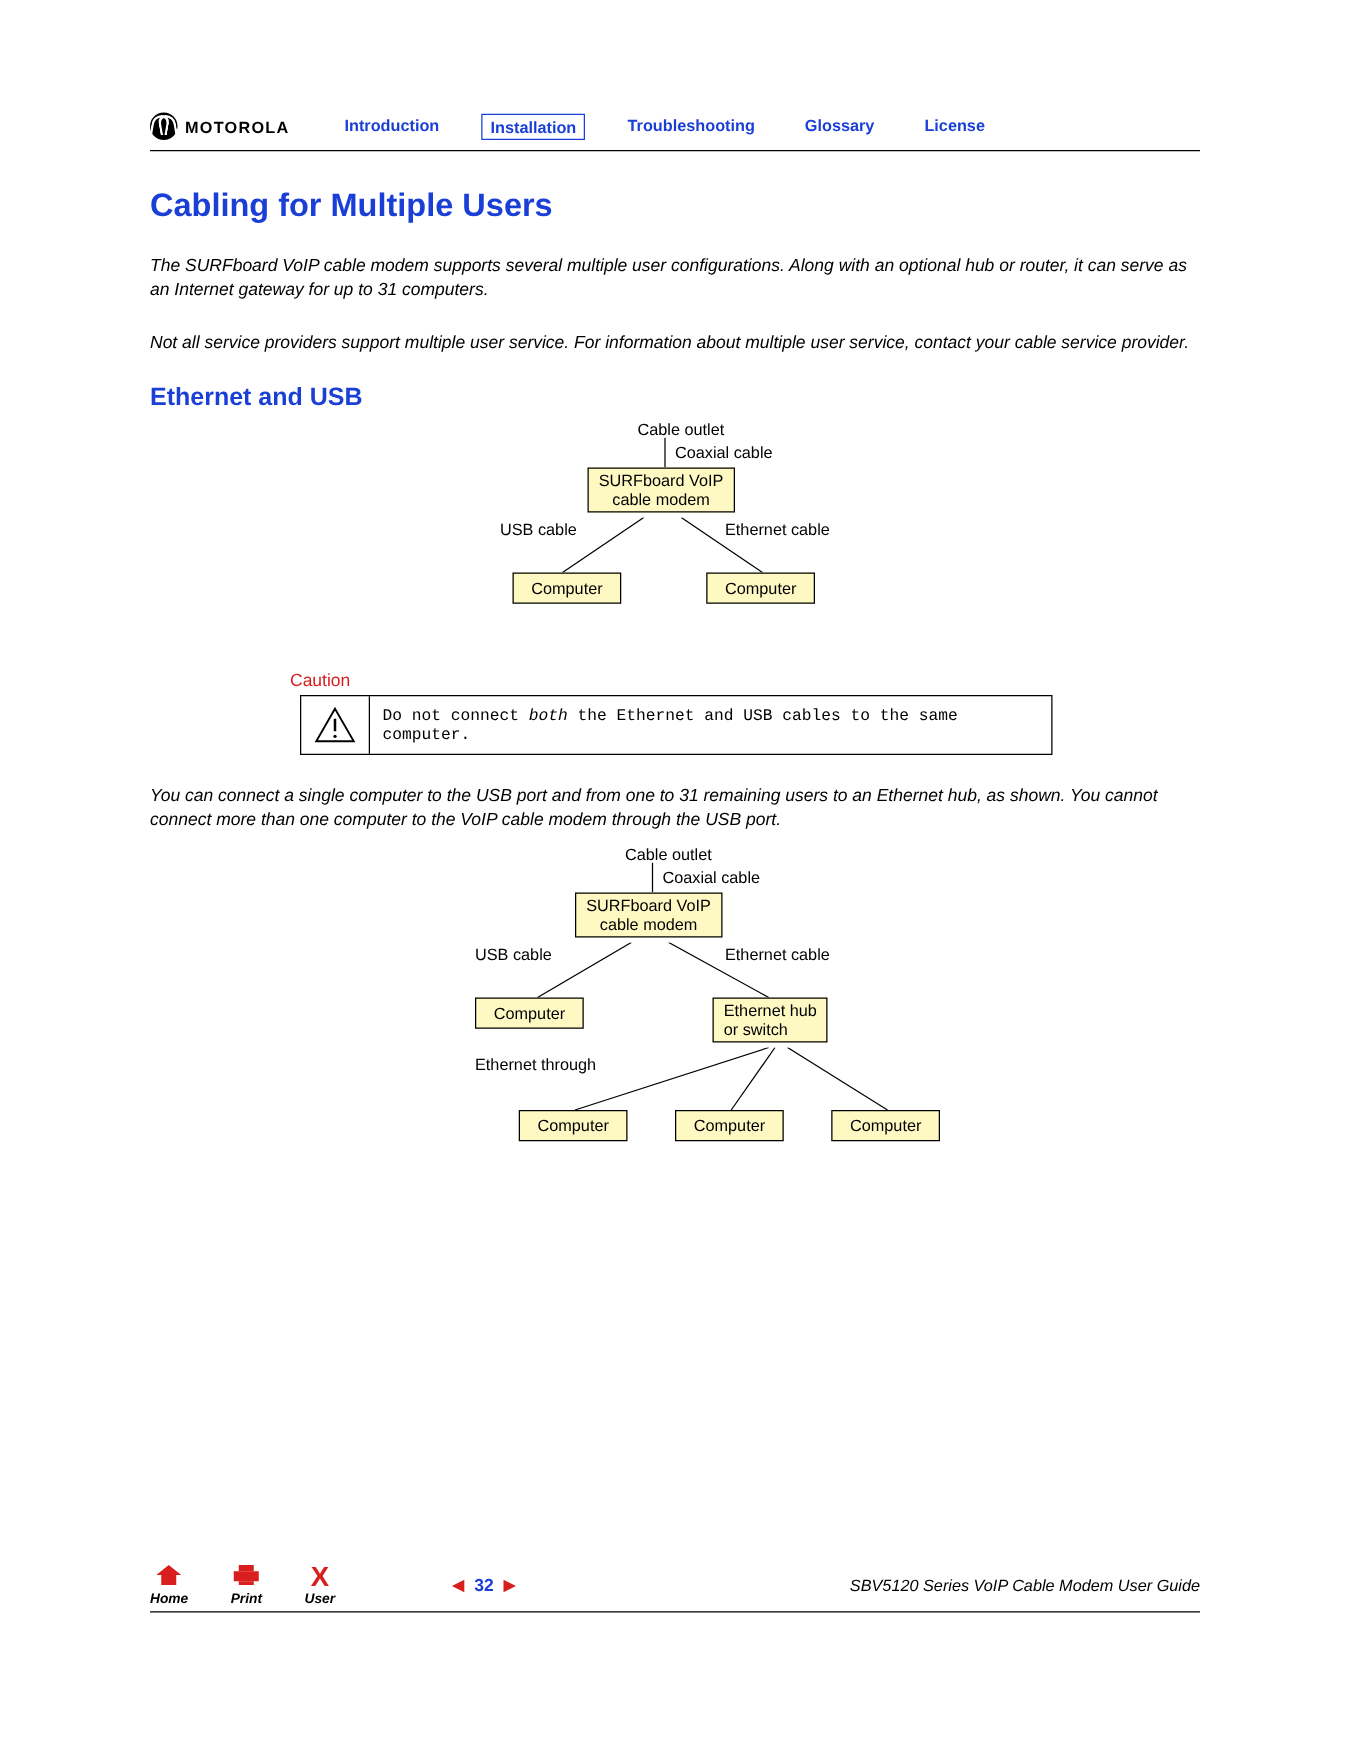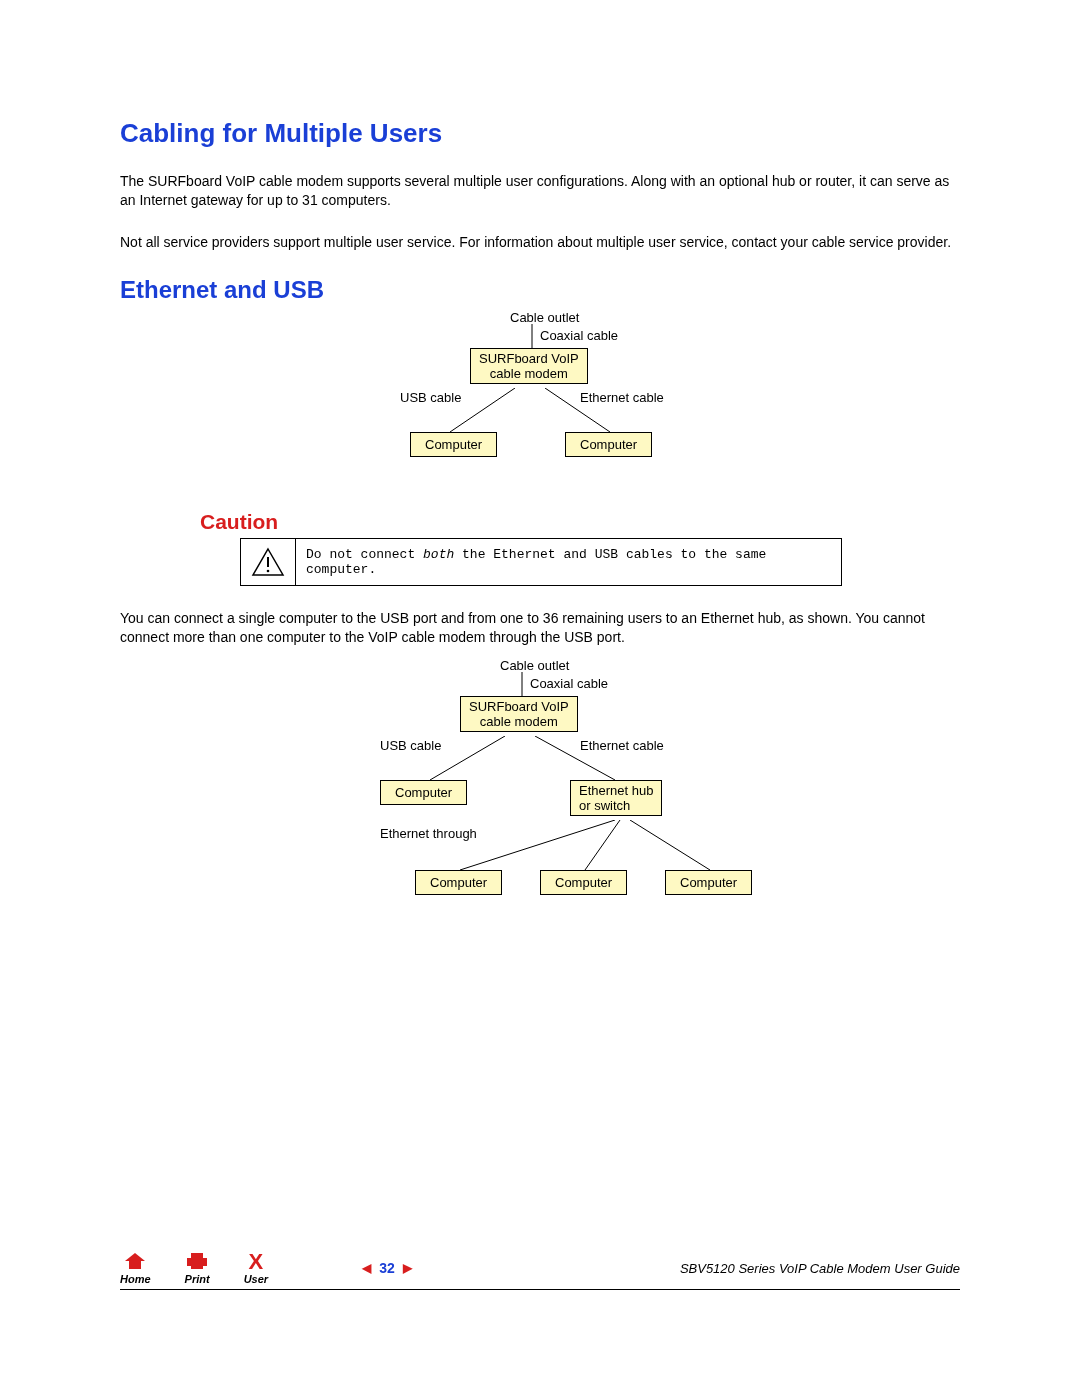--- a/index.html
+++ b/index.html
@@ -66,44 +66,45 @@
   .nav a.active {
     border: 1px solid #1a3fd6;
   }
   h1 {
     color: #1a3fd6;
     font-size: 26px;
     margin: 28px 0 15px 0;
   }
   h2 {
     color: #1a3fd6;
-    font-size: 24px;
+    font-size: 20px;
     margin: 24px 0 6px 0;
   }
   p {
     font-size: 14px;
     line-height: 1.35;
     margin: 23px 0 12px 0;
+    font-style: italic;
   }
   .diagram {
     font-size: 13px;
     margin: 4px 0 20px 0;
   }
   .diagram-box {
     border: 1px solid #000;
     padding: 2px 8px;
     display: inline-block;
     background: #fef9c3;
     white-space: nowrap;
   }
   .caution-heading {
     color: #d81e1e;
-    font-weight: bold;
-    font-size: 21px;
-    margin-left: 80px;
+    font-weight: normal;
+    font-size: 14px;
+    margin-left: 112px;
     margin-top: 20px;
   }
   .caution-box {
     display: flex;
     align-items: stretch;
     border: 1px solid #000;
     margin: 4px 0 12px 120px;
     width: 600px;
     font-size: 13px;
   }
@@ -150,20 +151,33 @@
     font-size: 13px;
     margin-left: auto;
   }
   .diagram svg line { stroke:#000; stroke-width:1; }
 </style>
 </head>
 <body>
 
 <div class="page">
 
+  <div class="header">
+    <div class="logo-wrap">
+      <span class="logo-circle"></span>
+      <span class="logo-text">MOTOROLA</span>
+    </div>
+    <div class="nav">
+      <a href="#">Introduction</a>
+      <a href="#" class="active">Installation</a>
+      <a href="#">Troubleshooting</a>
+      <a href="#">Glossary</a>
+      <a href="#">License</a>
+    </div>
+  </div>
 
   <h1>Cabling for Multiple Users</h1>
   <p>The SURFboard VoIP cable modem supports several multiple user configurations. Along with an optional hub or router, it can serve as an Internet gateway for up to 31 computers.</p>
   <p>Not all service providers support multiple user service. For information about multiple user service, contact your cable service provider.</p>
 
   <h2>Ethernet and USB</h2>
 
   <div class="diagram" style="margin-left:220px;">
     <div style="position:relative; width:360px; height:180px;">
       <span style="position:absolute; left:170px; top:0;">Cable outlet</span>
@@ -193,21 +207,21 @@
           <polygon points="17,2 32,28 2,28" fill="none" stroke="#000" stroke-width="1.5"></polygon>
           <line x1="17" y1="10" x2="17" y2="20" stroke="#000" stroke-width="2"></line>
           <circle cx="17" cy="24" r="1.3" fill="#000"></circle>
         </svg>
     </div>
     <div class="text-cell">
       <span>Do not connect </span><i>both</i><span> the Ethernet and USB cables to the same computer.</span>
     </div>
   </div>
 
-  <p>You can connect a single computer to the USB port and from one to 36 remaining users to an Ethernet hub, as shown. You cannot connect more than one computer to the VoIP cable modem through the USB port.</p>
+  <p>You can connect a single computer to the USB port and from one to 31 remaining users to an Ethernet hub, as shown. You cannot connect more than one computer to the VoIP cable modem through the USB port.</p>
 
   <div class="diagram" style="margin-left:200px;">
     <div style="position:relative; width:460px; height:260px;">
       <span style="position:absolute; left:180px; top:0;">Cable outlet</span>
       <span style="position:absolute; left:210px; top:18px;">Coaxial cable</span>
       <svg style="position:absolute; left:200px; top:14px;" width="4" height="24">
           <line x1="2" y1="0" x2="2" y2="24"></line>
         </svg>
       <div class="diagram-box" style="position:absolute; left:140px; top:38px; text-align:center;">
         <span style="white-space:pre-line;">SURFboard VoIP

